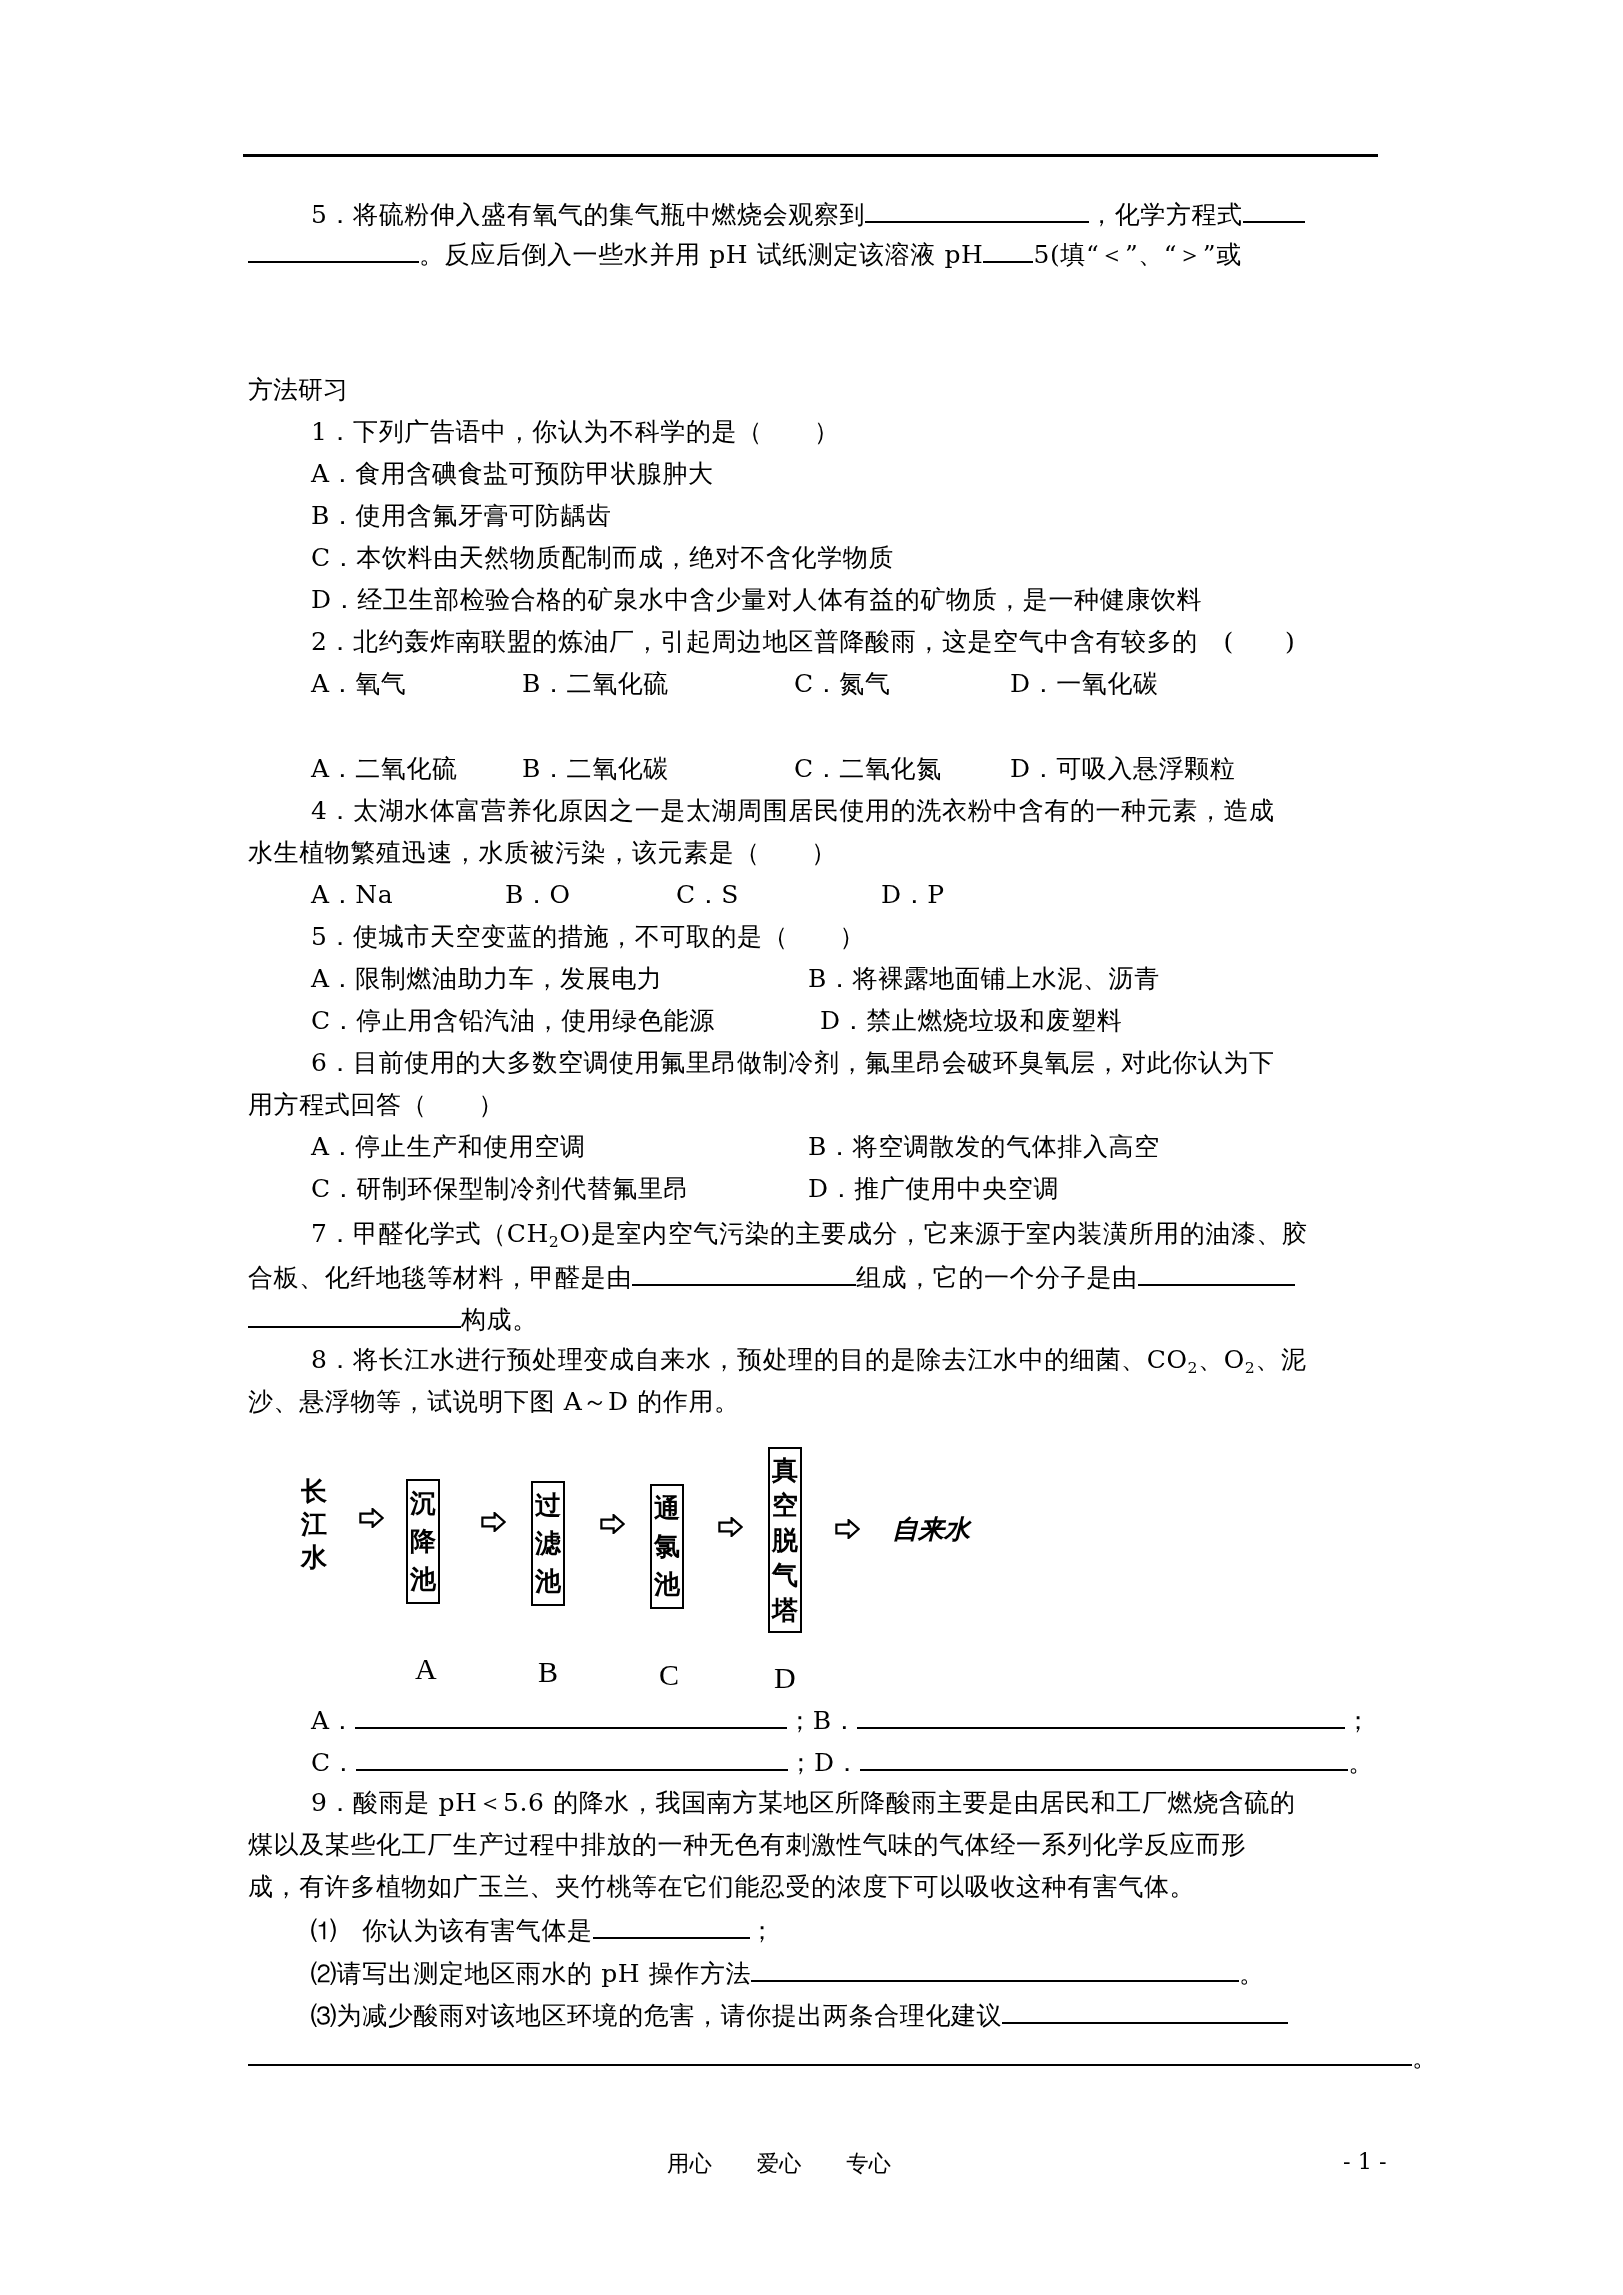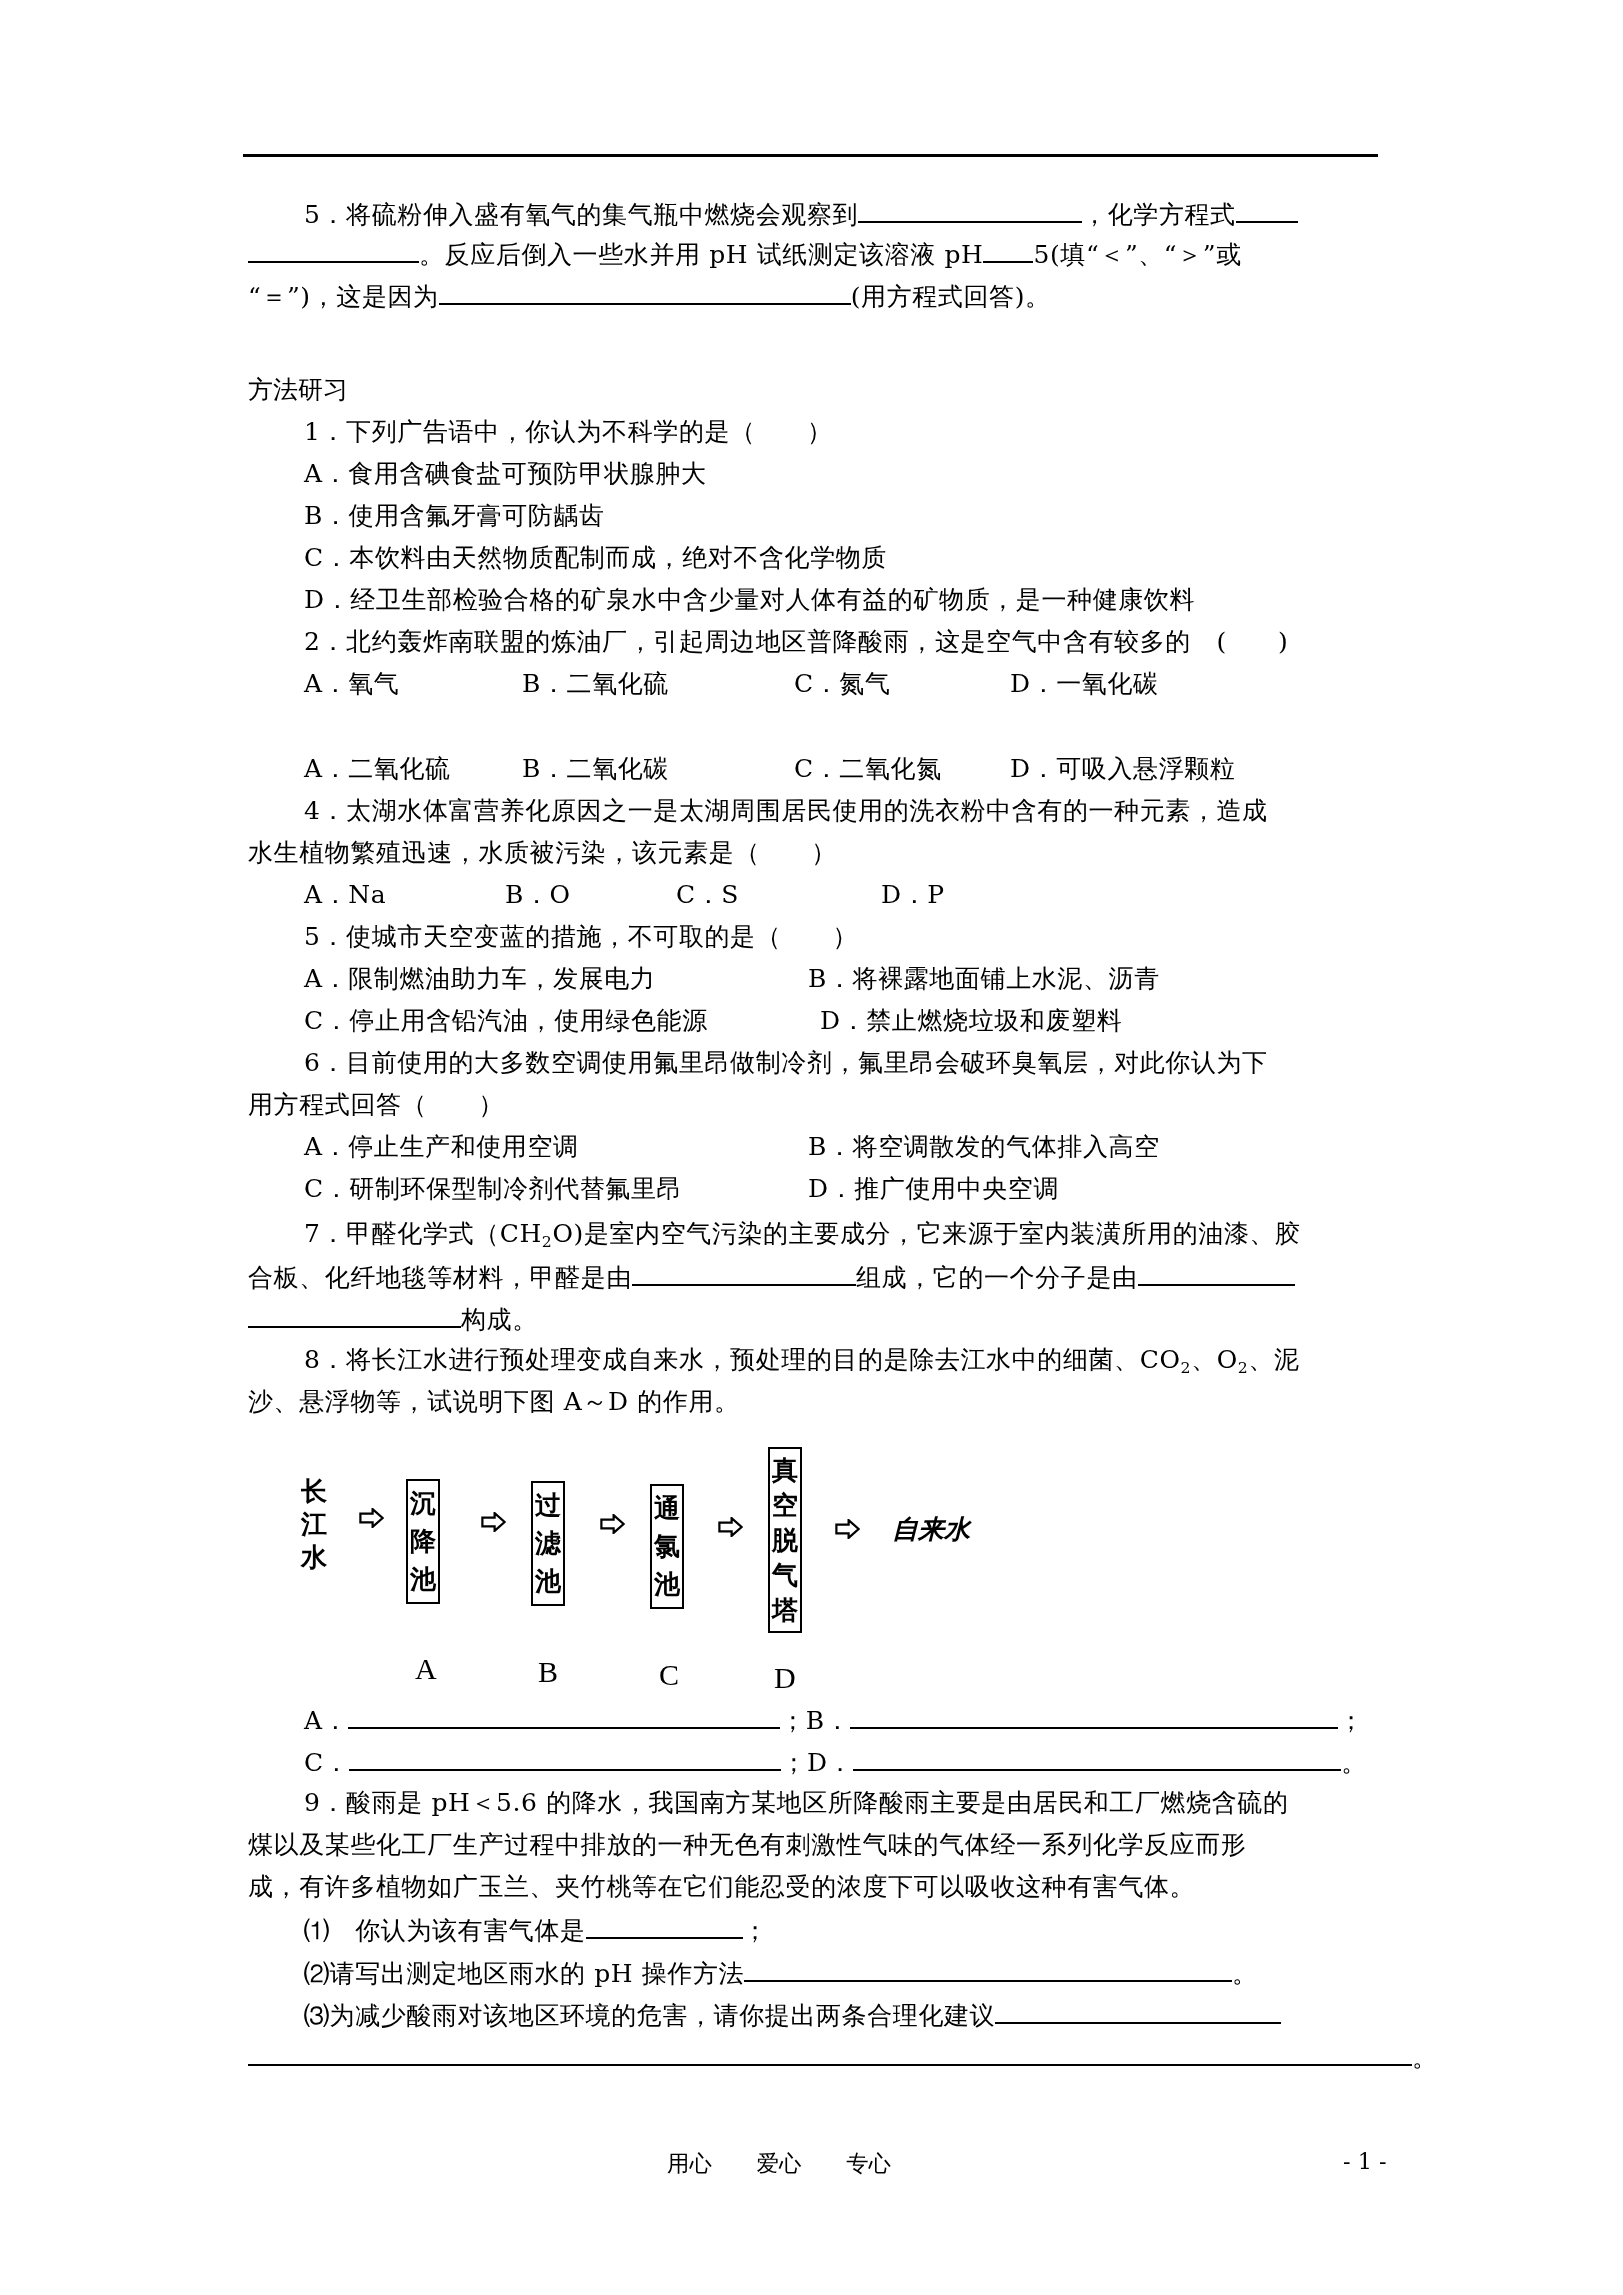--- a/index.html
+++ b/index.html
@@ -7,21 +7,21 @@
     width: 1624px; height: 2295px; position: relative; overflow: hidden;
     font-family: "DejaVu Serif", "Liberation Serif", serif;
     color: #000;
   }
   .page { position: absolute; left: 0; top: 0; width: 1624px; height: 2295px; }
   .top-rule { position: absolute; left: 243px; top: 154px; width: 1135px; height: 2.8px; background: #000; }
   .line {
     position: absolute; left: 248px; font-size: 25px; line-height: 34px; white-space: nowrap;
     letter-spacing: 0.6px;
   }
-  .ind { left: 304px; text-align: center; }
+  .ind { left: 311px; text-align: center; }
   .blank { display: inline-block; border-bottom: 2.2px solid #000; height: 25px; vertical-align: baseline; }
   sub { font-size: 15.7px; vertical-align: -4.5px; line-height: 0; }
   .section-title { position: absolute; left: 248px; font-size: 25px; line-height: 34px; }
 
   
   .diagram { position: absolute; left: 269px; top: 1453px; width: 729px; height: 236px; font-family: "DejaVu Sans", "Liberation Sans", sans-serif; font-weight: bold; }
   .vtext { position: absolute; font-size: 26px; line-height: 33px; width: 28px; text-align: center; }
   .box { position: absolute; border: 2.2px solid #000; padding: 3.4px 1.1px; font-size: 26px; line-height: 38px; width: 28px; text-align: center; }
   .arrow { position: absolute; width: 25px; height: 20px; }
   .dlabel { position: absolute; font-family: "Liberation Serif", "DejaVu Serif", serif; font-weight: normal; font-size: 30px; }
@@ -33,23 +33,20 @@
 <body>
 
 <div class="page">
   <div class="top-rule"></div>
 
   <div class="line ind" style="top:196px">
     <span>5．将硫粉伸入盛有氧气的集气瓶中燃烧会观察到</span><span class="blank" style="width:224px"></span><span>，化学方程式</span><span class="blank" style="width:62px"></span>
   </div>
   <div class="line" style="top:236px">
     <span class="blank" style="width:171px"></span><span>。反应后倒入一些水并用 pH 试纸测定该溶液 pH</span><span class="blank" style="width:50px"></span><span>5(填“＜”、“＞”或</span>
-  </div>
-  <div class="line" style="top:278px">
-    <span>“＝”)，这是因为</span><span class="blank" style="width:412px"></span><span>(用方程式回答)。</span>
   </div>
 
   <div class="section-title" style="top:373px">方法研习</div>
 
   <div class="line ind" style="top:415px">1．下列广告语中，你认为不科学的是（　　）</div>
   <div class="line ind" style="top:457px">A．食用含碘食盐可预防甲状腺肿大</div>
   <div class="line ind" style="top:499px">B．使用含氟牙膏可防龋齿</div>
   <div class="line ind" style="top:541px">C．本饮料由天然物质配制而成，绝对不含化学物质</div>
   <div class="line ind" style="top:583px">D．经卫生部检验合格的矿泉水中含少量对人体有益的矿物质，是一种健康饮料</div>
 

